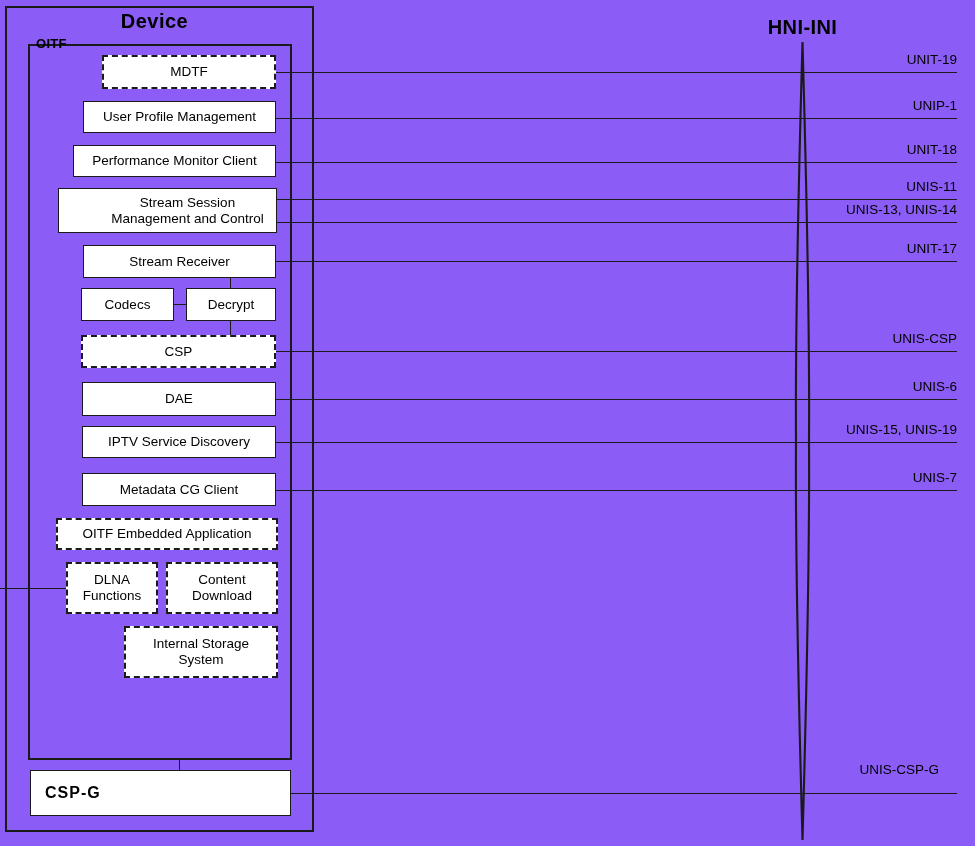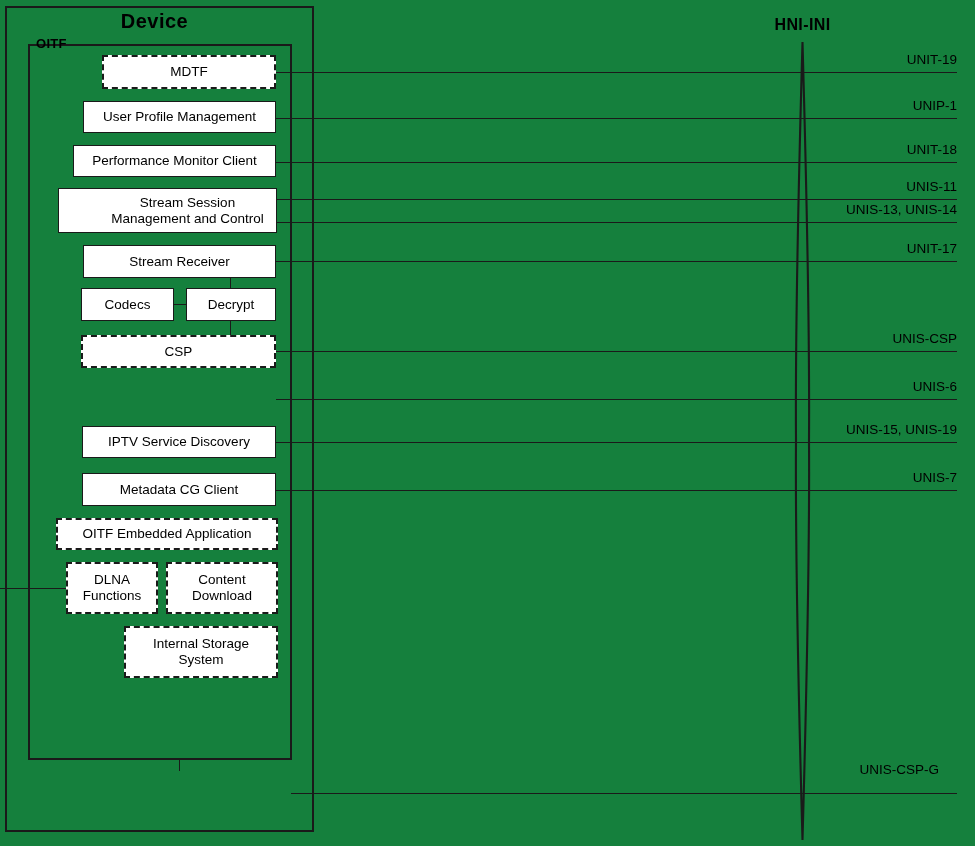--- a/index.html
+++ b/index.html
@@ -8,21 +8,21 @@
     background: #ffffff;
   }
   body {
     font-family: "Liberation Sans", sans-serif;
     -webkit-font-smoothing: antialiased;
   }
   #canvas {
     position: relative;
     width: 975px;
     height: 846px;
-    background: #15803d;
+    background: #8b5cf6;
     overflow: hidden;
   }
 
   
   .frame {
     position: absolute;
     border: 2px solid #1a1a1a;
     box-sizing: border-box;
     background: transparent;
   }
@@ -96,21 +96,21 @@
   }
 
   
   #hni-title {
     position: absolute;
     left: 735px;
     top: 16px;
     width: 135px;
     text-align: center;
     font-weight: bold;
-    font-size: 16px;
+    font-size: 20px;
     letter-spacing: .4px;
     color: #000;
   }
   #hni-spindle {
     position: absolute;
     left: 780px;
     top: 40px;
     width: 46px;
     height: 802px;
   }
@@ -135,34 +135,36 @@
   <div class="box" style="left:58px; top:188px; width:219px; height:45px;padding-left:43px;">Stream Session Management and Control</div>
 
   <div class="box" style="left:83px; top:245px; width:193px; height:33px;">Stream Receiver</div>
 
   <div class="box" style="left:81px; top:288px; width:93px; height:33px;">Codecs</div>
 
   <div class="box" style="left:186px; top:288px; width:90px; height:33px;">Decrypt</div>
 
   <div class="box dashed" style="left:81px; top:335px; width:195px; height:33px;">CSP</div>
 
+  <div class="box" style="left:82px; top:382px; width:194px; height:34px;">DAE</div>
 
   <div class="box" style="left:82px; top:426px; width:194px; height:32px;">IPTV Service Discovery</div>
 
   <div class="box" style="left:82px; top:473px; width:194px; height:33px;">Metadata CG Client</div>
 
   <div class="box dashed" style="left:56px; top:518px; width:222px; height:32px;">OITF Embedded Application</div>
 
   <div class="box dashed" style="left:166px; top:562px; width:112px; height:52px;">Content Download</div>
 
   <div class="box dashed" style="left:66px; top:562px; width:92px; height:52px;">DLNA Functions</div>
 
   <div class="box dashed" style="left:124px; top:626px; width:154px; height:52px;">Internal Storage System</div>
 
 
+  <div class="box bold-label" style="left:30px; top:770px; width:261px; height:46px;">CSP-G</div>
 
   <div class="vline" style="left:230px; top:278px; height:10px;"></div>
 
   <div class="hline" style="left:174px; top:304px; width:12px;"></div>
 
   <div class="vline" style="left:230px; top:321px; height:14px;"></div>
 
   <div class="vline" style="left:179px; top:760px; height:11px;"></div>
 
   <div class="hline" style="left:0px; top:588px; width:66px;"></div>

